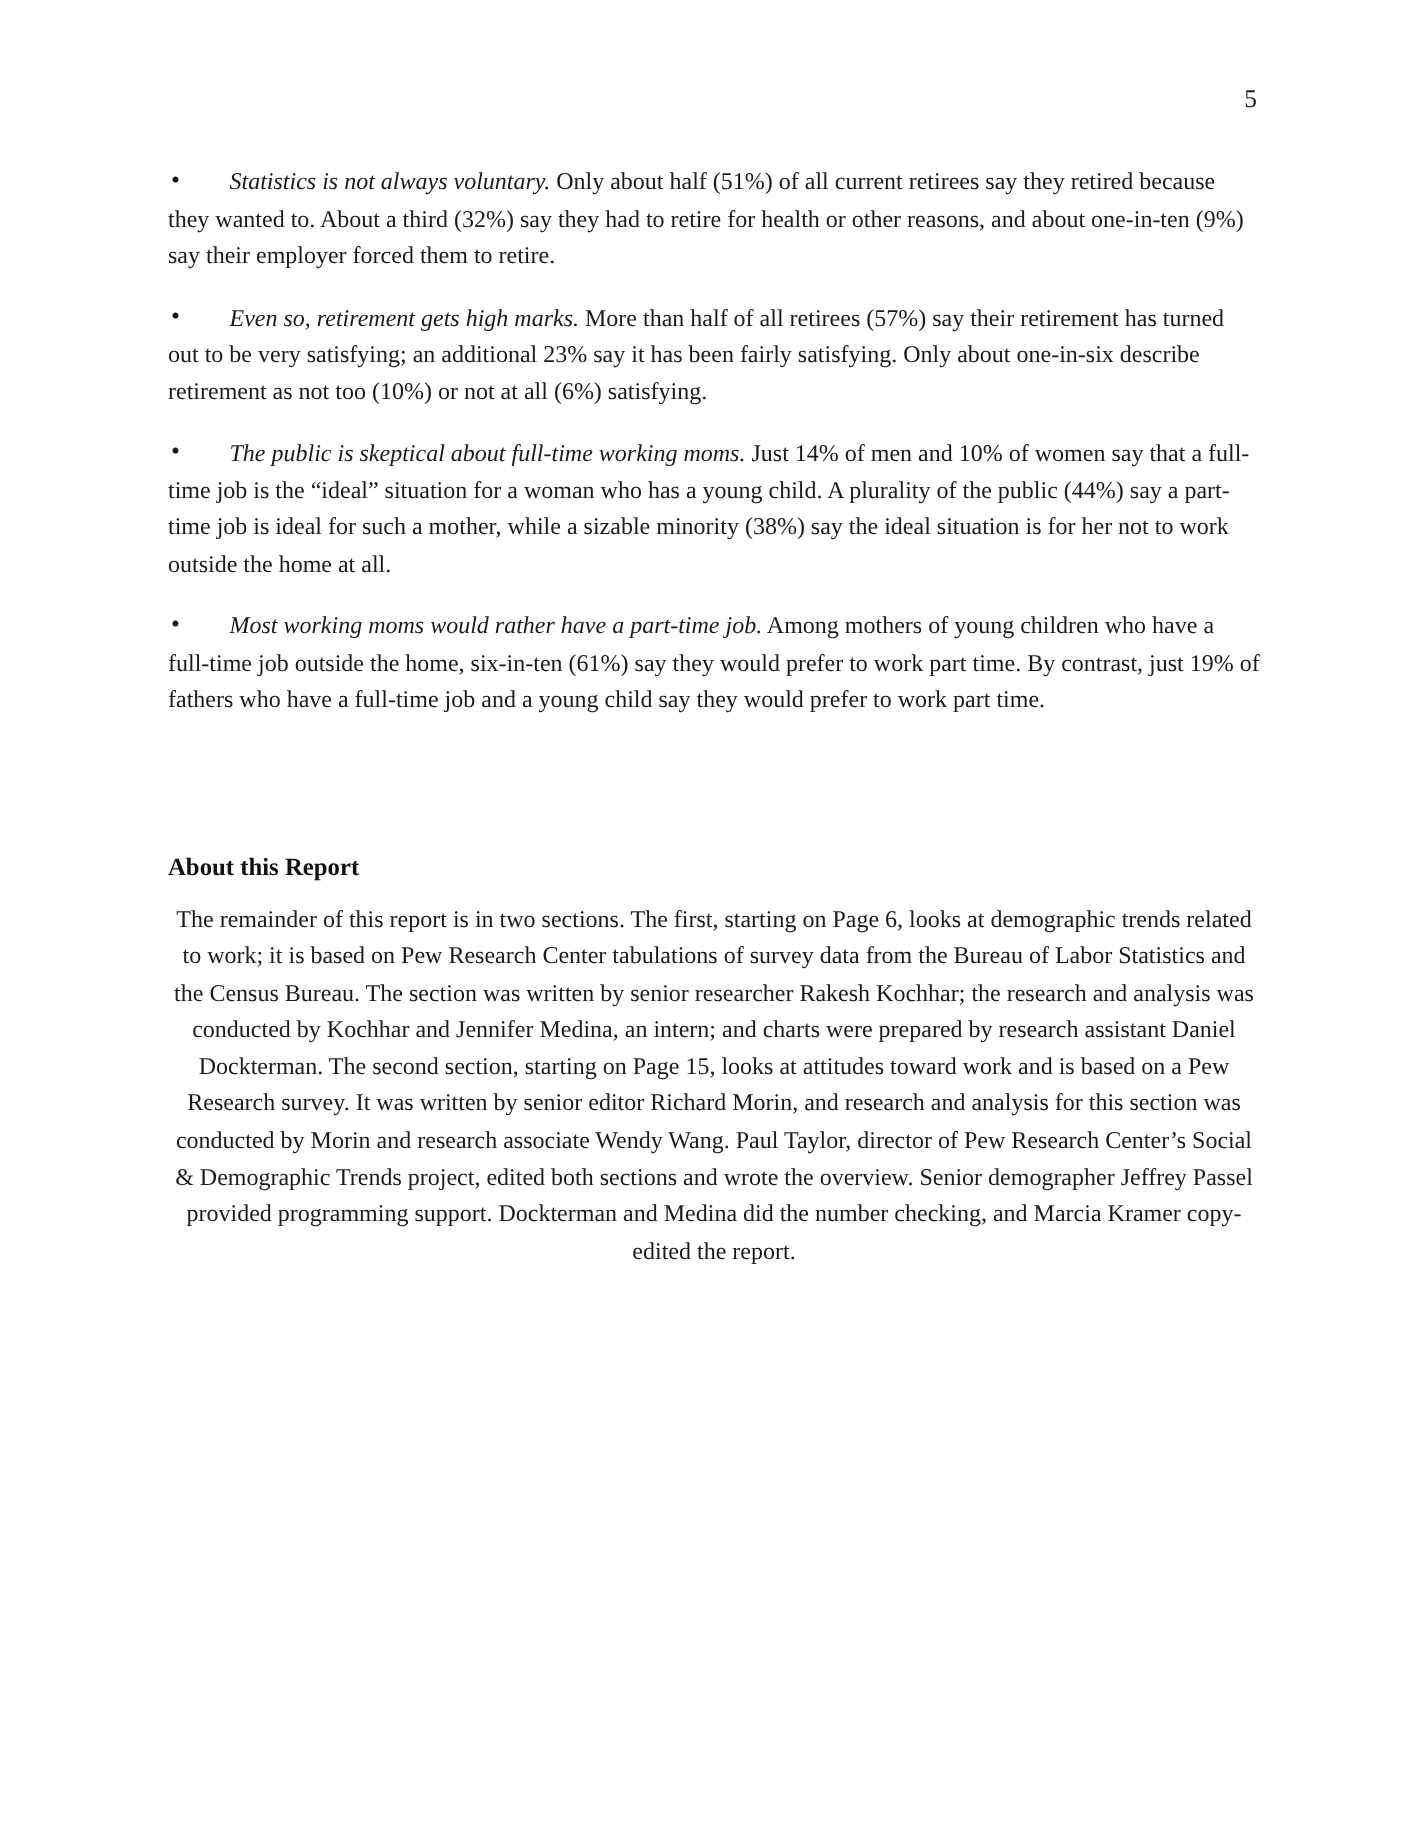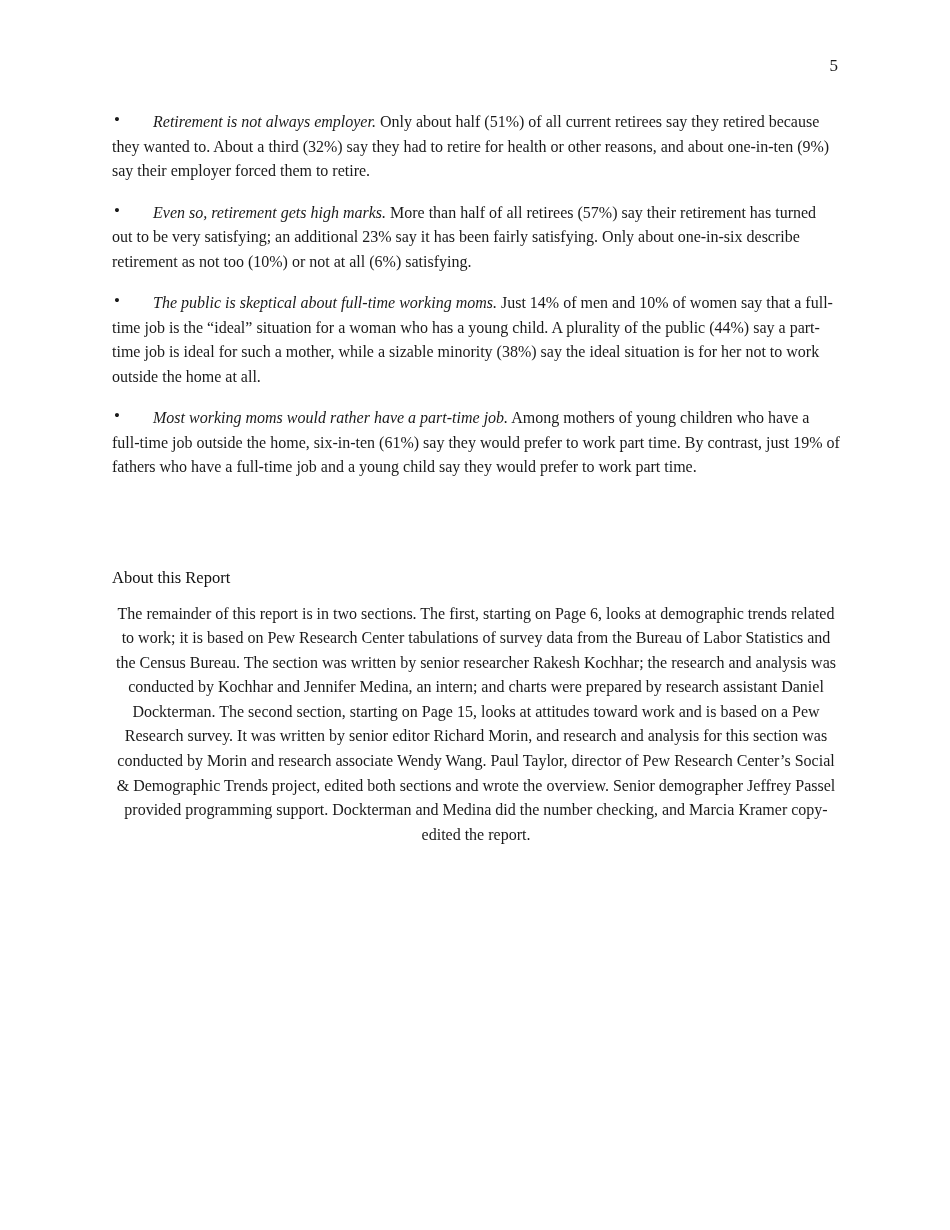--- a/index.html
+++ b/index.html
@@ -40,38 +40,38 @@
     top: -2px;
     text-indent: 0;
     font-size: 17px;
   }
   .bullet-lead {
     font-style: italic;
   }
   h2.section-heading {
     margin: 88px 0 14px 0;
     font-size: 16.5px;
-    font-weight: normal;
+    font-weight: bold;
     color: #111111;
   }
   p.body-para {
     margin: 0;
     font-size: 16px;
     line-height: 24.6px;
     text-align: center;
   }
 </style>
 </head>
 <body>
 
 <div class="page-number">5</div>
 
 <div class="content">
 
-  <p class="bullet-item"><span class="bullet-marker">•</span><span class="bullet-lead">Retirement is not always employer.</span><span class="bullet-text"> Only about half (51%) of all current retirees say they retired because they wanted to. About a third (32%) say they had to retire for health or other reasons, and about one-in-ten (9%) say their employer forced them to retire.</span></p>
+  <p class="bullet-item"><span class="bullet-marker">•</span><span class="bullet-lead">Statistics is not always voluntary.</span><span class="bullet-text"> Only about half (51%) of all current retirees say they retired because they wanted to. About a third (32%) say they had to retire for health or other reasons, and about one-in-ten (9%) say their employer forced them to retire.</span></p>
 
   <p class="bullet-item"><span class="bullet-marker">•</span><span class="bullet-lead">Even so, retirement gets high marks.</span><span class="bullet-text"> More than half of all retirees (57%) say their retirement has turned out to be very satisfying; an additional 23% say it has been fairly satisfying. Only about one-in-six describe retirement as not too (10%) or not at all (6%) satisfying.</span></p>
 
   <p class="bullet-item"><span class="bullet-marker">•</span><span class="bullet-lead">The public is skeptical about full-time working moms.</span><span class="bullet-text"> Just 14% of men and 10% of women say that a full-time job is the “ideal” situation for a woman who has a young child. A plurality of the public (44%) say a part-time job is ideal for such a mother, while a sizable minority (38%) say the ideal situation is for her not to work outside the home at all.</span></p>
 
   <p class="bullet-item"><span class="bullet-marker">•</span><span class="bullet-lead">Most working moms would rather have a part-time job.</span><span class="bullet-text"> Among mothers of young children who have a full-time job outside the home, six-in-ten (61%) say they would prefer to work part time. By contrast, just 19% of fathers who have a full-time job and a young child say they would prefer to work part time.</span></p>
 
   <h2 class="section-heading">About this Report</h2>
 
   <p class="body-para">The remainder of this report is in two sections. The first, starting on Page 6, looks at demographic trends related to work; it is based on Pew Research Center tabulations of survey data from the Bureau of Labor Statistics and the Census Bureau. The section was written by senior researcher Rakesh Kochhar; the research and analysis was conducted by Kochhar and Jennifer Medina, an intern; and charts were prepared by research assistant Daniel Dockterman. The second section, starting on Page 15, looks at attitudes toward work and is based on a Pew Research survey. It was written by senior editor Richard Morin, and research and analysis for this section was conducted by Morin and research associate Wendy Wang. Paul Taylor, director of Pew Research Center’s Social &amp; Demographic Trends project, edited both sections and wrote the overview. Senior demographer Jeffrey Passel provided programming support. Dockterman and Medina did the number checking, and Marcia Kramer copy-edited the report.</p>

